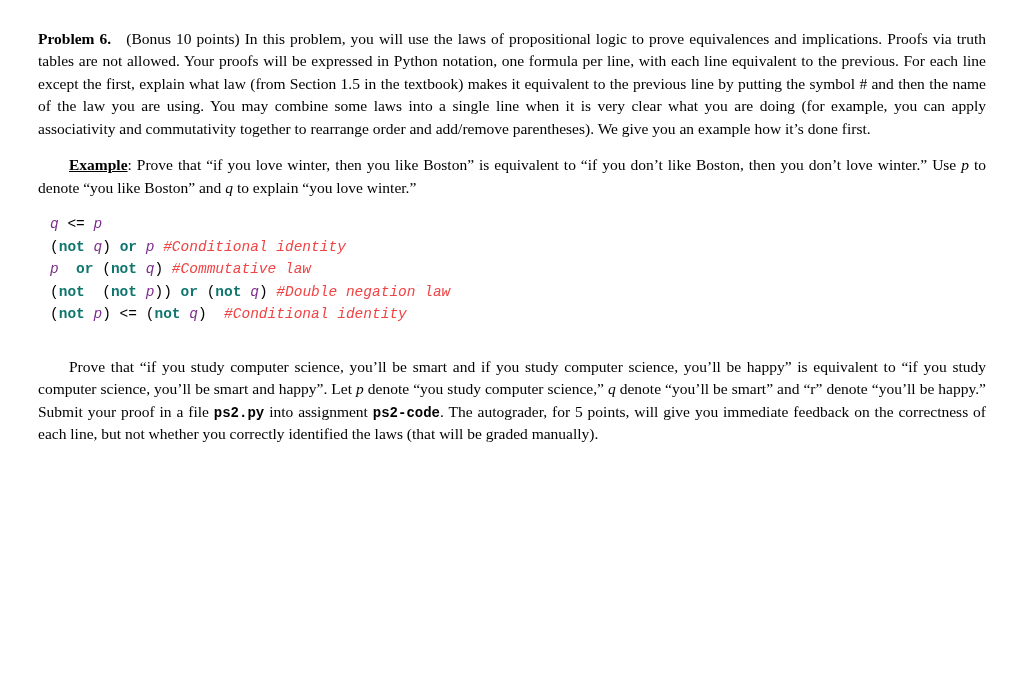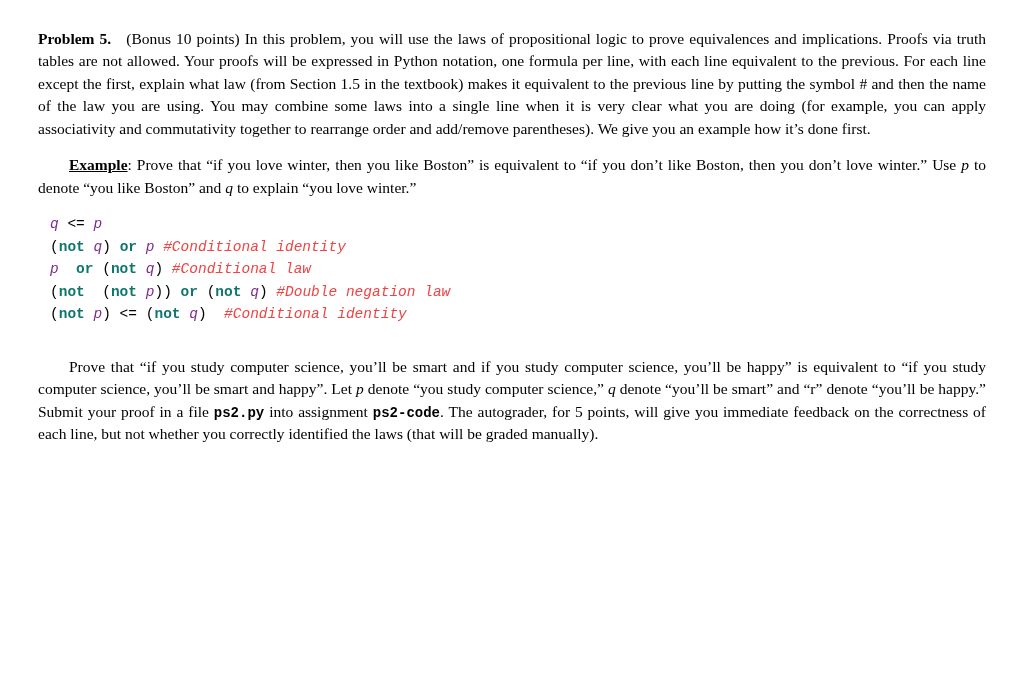--- a/index.html
+++ b/index.html
@@ -86,35 +86,35 @@
       font-family: "Courier New", Courier, monospace;
       font-size: 14px;
     }
   </style>
 </head>
 <body>
 
 <div class="problem-text">
 
   <p>
-    <span class="problem-header">Problem 5.</span>
+    <span class="problem-header">Problem 6.</span>
     <span>&nbsp;&nbsp;</span><span>(Bonus 10 points)</span><span> In this problem, you will use the laws of propositional logic to prove equivalences and implications. Proofs via truth tables are not allowed. Your proofs will be expressed in Python notation, one formula per line, with each line equivalent to the previous. For each line except the first, explain what law (from Section 1.5 in the textbook) makes it equivalent to the previous line by putting the symbol # and then the name of the law you are using. You may combine some laws into a single line when it is very clear what you are doing (for example, you can apply associativity and commutativity together to rearrange order and add/remove parentheses). We give you an example how it’s done first.</span>
   </p>
 
   <p class="example-section">
     <span class="underline bold">Example</span><span>: Prove that “if you love winter, then you like Boston” is equivalent to “if you don’t like Boston, then you don’t love winter.” Use </span><span class="italic">p</span><span> to denote “you like Boston” and </span><span class="italic">q</span><span> to explain “you love winter.”</span>
   </p>
 
   <div class="code-block">
 
     <span class="code-line"><span class="kw-purple">q</span><span> &lt;= </span><span class="kw-purple">p</span></span>
 
     <span class="code-line"><span>(</span><span class="kw-blue">not</span><span> </span><span class="kw-purple">q</span><span>)</span><span> </span><span class="kw-blue">or</span><span> </span><span class="kw-purple">p</span><span class="comment-blue"> #Conditional identity</span></span>
 
-    <span class="code-line"><span class="kw-purple">p</span><span>  </span><span class="kw-blue">or</span><span> </span><span>(</span><span class="kw-blue">not</span><span> </span><span class="kw-purple">q</span><span>)</span><span class="comment-blue"> #Conditional law</span></span>
+    <span class="code-line"><span class="kw-purple">p</span><span>  </span><span class="kw-blue">or</span><span> </span><span>(</span><span class="kw-blue">not</span><span> </span><span class="kw-purple">q</span><span>)</span><span class="comment-blue"> #Commutative law</span></span>
 
     <span class="code-line"><span>(</span><span class="kw-blue">not</span><span>  </span><span>(</span><span class="kw-blue">not</span><span> </span><span class="kw-purple">p</span><span>))</span><span> </span><span class="kw-blue">or</span><span> </span><span>(</span><span class="kw-blue">not</span><span> </span><span class="kw-purple">q</span><span>)</span><span class="comment-blue"> #Double negation law</span></span>
 
     <span class="code-line"><span>(</span><span class="kw-blue">not</span><span> </span><span class="kw-purple">p</span><span>)</span><span> &lt;= </span><span>(</span><span class="kw-blue">not</span><span> </span><span class="kw-purple">q</span><span>)</span><span class="comment-blue">  #Conditional identity</span></span>
   </div>
 
   <p class="prove-section">
     <span>Prove that “if you study computer science, you’ll be smart and if you study computer science, you’ll be happy” is equivalent to “if you study computer science, you’ll be smart and happy”. Let </span><span class="italic">p</span><span> denote “you study computer science,” </span><span class="italic">q</span><span> denote “you’ll be smart” and “r” denote “you’ll be happy.” Submit your proof in a file </span><span class="code-inline bold">ps2.py</span><span> into assignment </span><span class="code-inline bold">ps2-code</span><span>. The autograder, for 5 points, will give you immediate feedback on the correctness of each line, but not whether you correctly identified the laws (that will be graded manually).</span>
   </p>
 

